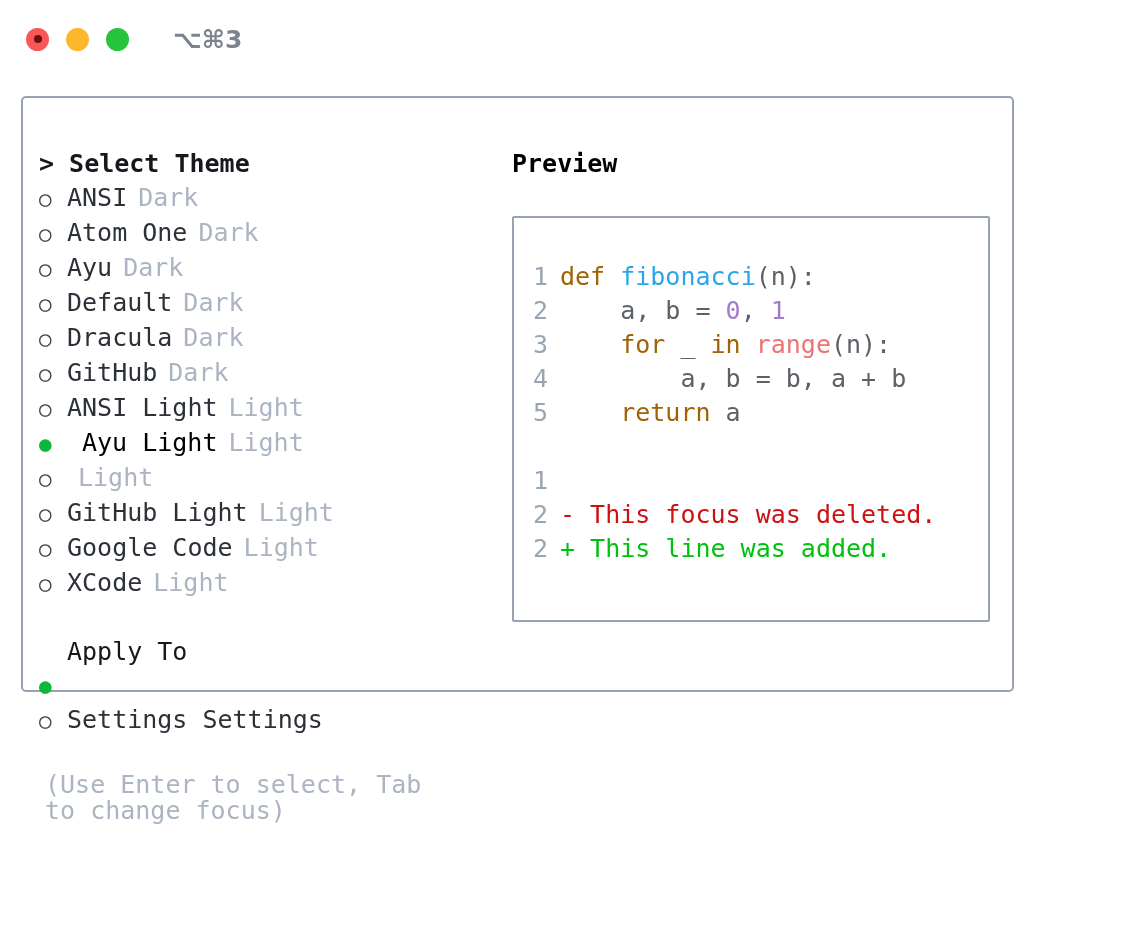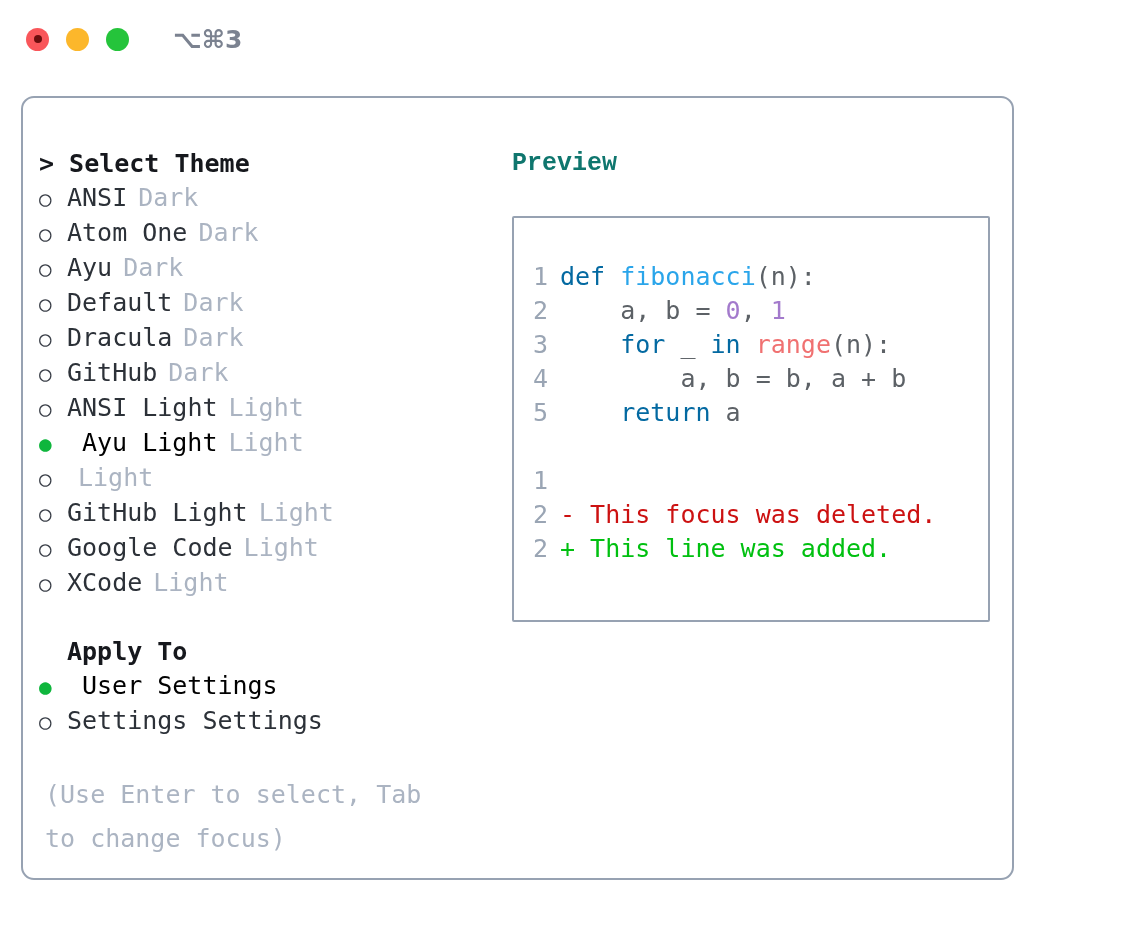--- a/index.html
+++ b/index.html
@@ -51,23 +51,23 @@
     font-weight: 700;
     color: #7b8290;
     letter-spacing: 0px;
     font-family: "DejaVu Sans", "Liberation Sans", sans-serif;
   }
 
   
   .panel {
     position: absolute;
     left: 21px; top: 96px;
-    width: 993px; height: 784px;
+    width: 993px; height: 596px;
     border: 2px solid #97a2b2;
-    border-radius: 13px;
+    border-radius: 5px;
     background: #ffffff;
   }
 
   .panel-inner {
     position: absolute;
     left: 0; top: 0; right: 0; bottom: 0;
     display: flex;
   }
 
   .col-left {
@@ -83,21 +83,21 @@
   
   .section-header {
     font-size: 25px;
     font-weight: 700;
     color: #16181d;
     line-height: 34px;
     white-space: pre;
   }
 
   .section-header.plain {
-    font-weight: 700;
+    font-weight: 400;
     padding-left: 28px;
   }
 
   .opt-row {
     display: flex;
     align-items: baseline;
     line-height: 34px;
     font-size: 25px;
     white-space: pre;
   }
@@ -115,34 +115,33 @@
   .opt-row.selected .opt-label { color: #000000; margin-left: 15px; }
 
   .opt-tag { color: #abb4c2; padding-left: 11px; }
 
   .spacer-sm  { height: 34px; }
   .spacer-md  { height: 34px; }
 
   .hint {
     font-size: 25px;
     color: #abb4c2;
-    line-height: 44px;
+    line-height: 26px;
     width: 410px;
     padding-left: 6px;
     white-space: normal;
   }
 
   
   .preview-title {
     font-size: 25px;
     font-weight: 700;
-    color: #0f766e;
+    color: #000000;
     line-height: 34px;
     padding-left: 10px;
-    font-family: Liberation Mono, monospace;
   }
 
   .preview-box {
     margin: 35px 0 0 10px;
     width: 478px;
     height: 406px;
     border: 2px solid #97a2b2;
     border-radius: 2px;
     background: #ffffff;
     padding: 42px 0 0 0;
@@ -159,21 +158,21 @@
   .lineno {
     flex: 0 0 46px;
     text-align: right;
     color: #9aa5b4;
     padding-right: 12px;
   }
 
   .code-blank { height: 34px; }
 
   
-  .tok-kw     { color: #0369a1; }
+  .tok-kw     { color: #a16207; }
   .tok-fn     { color: #2aa5ea; }
   .tok-call   { color: #f07171; }
   .tok-num    { color: #a37acc; }
   .tok-plain  { color: #5c6166; }
   .tok-punc   { color: #5c6166; }
 
   .diff-ctx { color: #8a8f98; }
   .diff-del { color: #cc1111; }
   .diff-add { color: #00c010; }
 </style>
@@ -213,21 +212,21 @@
             <div class="opt-row"><span class="marker">○</span><span class="opt-label">GitHub Light</span><span class="opt-tag">Light</span></div>
             <div class="opt-row"><span class="marker">○</span><span class="opt-label">Google Code</span><span class="opt-tag">Light</span></div>
             <div class="opt-row"><span class="marker">○</span><span class="opt-label">XCode</span><span class="opt-tag">Light</span></div>
           </div>
 
         <div class="spacer-sm"></div>
 
         <div class="section-header plain">Apply To</div>
 
         <div id="apply-list">
-            <div class="opt-row selected"><span class="marker">●</span><span class="opt-label">User Settings</span></div>
+            <div class="opt-row selected"><span class="marker">●</span></div>
             <div class="opt-row"><span class="marker">○</span><span class="opt-label">Settings Settings</span></div>
           </div>
 
         <div class="spacer-md"></div>
 
         <div class="hint">(Use Enter to select, Tab to change focus)</div>
       </div>
 
       <div class="col-right">
         <div class="preview-title">Preview</div>

